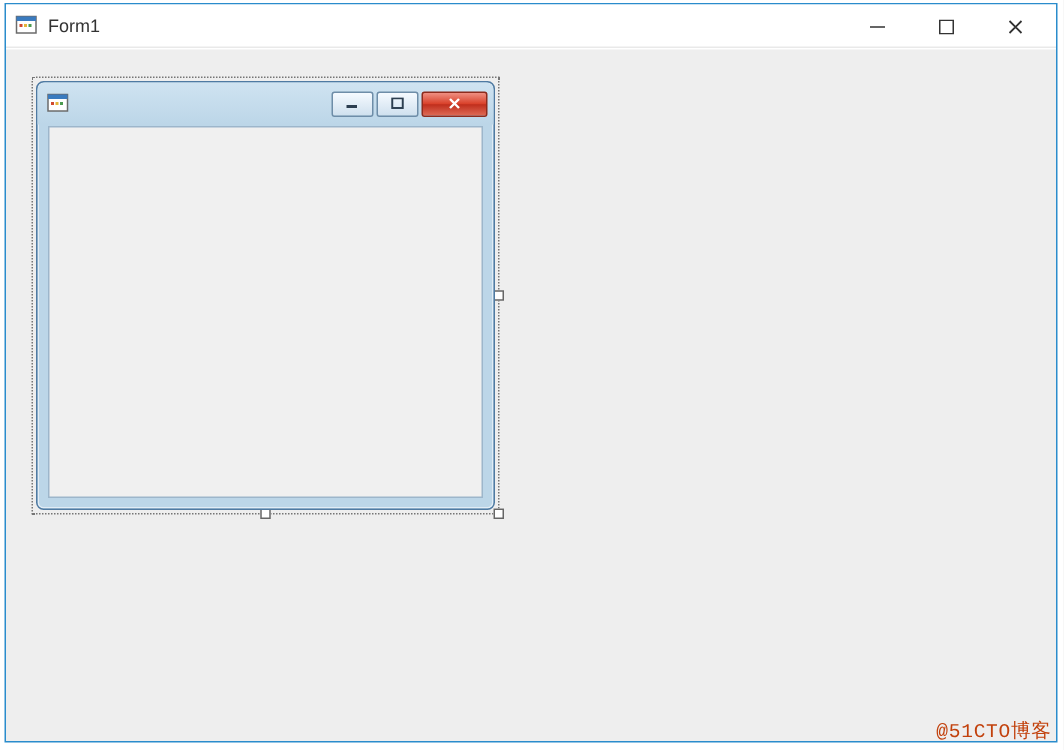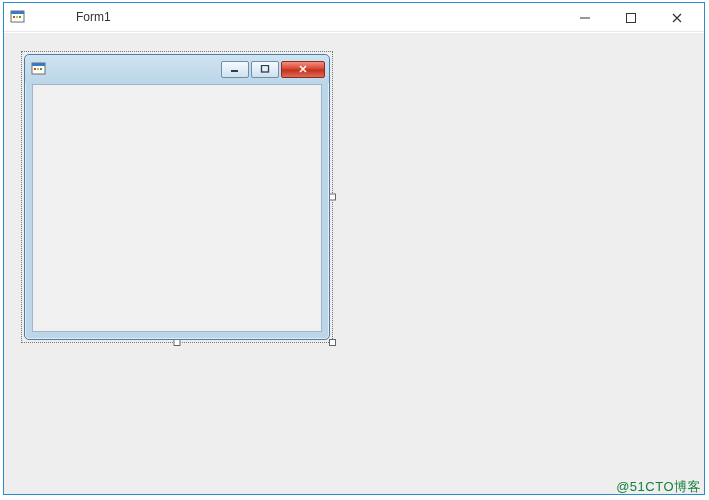--- a/index.html
+++ b/index.html
@@ -34,21 +34,20 @@
   }
   .outer-icon {
     width: 16px; height: 16px;
     margin-right: 6px;
     display: flex; align-items: center; justify-content: center;
   }
   .outer-title {
     flex: 1;
     color: #333;
     font-size: 12px;
-    margin-left: 44px;
   }
   .outer-controls {
     display: flex;
     height: 100%;
   }
   .outer-btn {
     width: 46px;
     height: 29px;
     display: flex;
     align-items: center;
@@ -125,24 +124,25 @@
     position: absolute;
     left: 7px; right: 7px; bottom: 7px; top: 29px;
     background: #f0f0f0;
     border: 1px solid #9db6cb;
   }
 
   .watermark {
     position: absolute;
     right: 8px;
     bottom: 4px;
-    color: #15803d;
+    color: #c2410c;
     font-size: 13px;
     letter-spacing: 0.5px;
     pointer-events: none;
+    font-family: Liberation Mono, monospace;
   }
 </style>
 </head>
 <body>
 
 <div class="outer-window">
   <div class="outer-titlebar">
     <span class="outer-icon">
       <svg width="16" height="16" viewBox="0 0 16 16">
         <rect x="1" y="2" width="13" height="11" fill="#fff" stroke="#6b6b6b"></rect>

